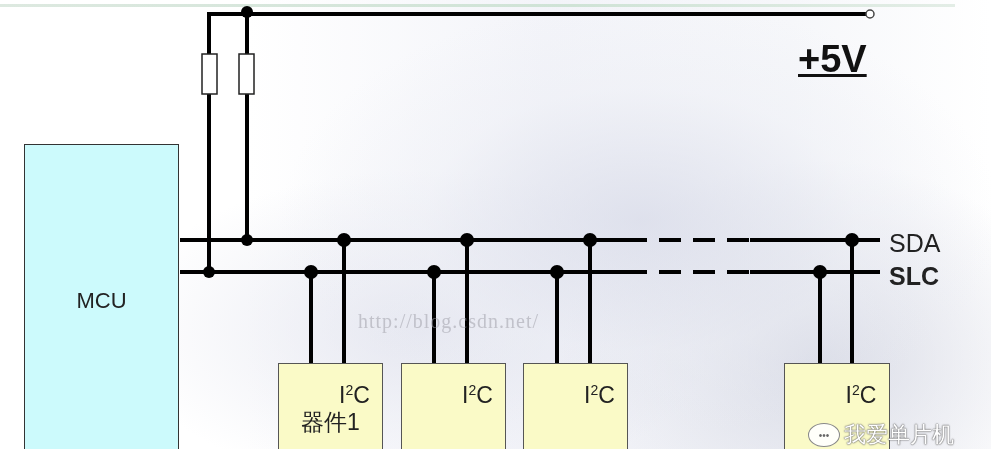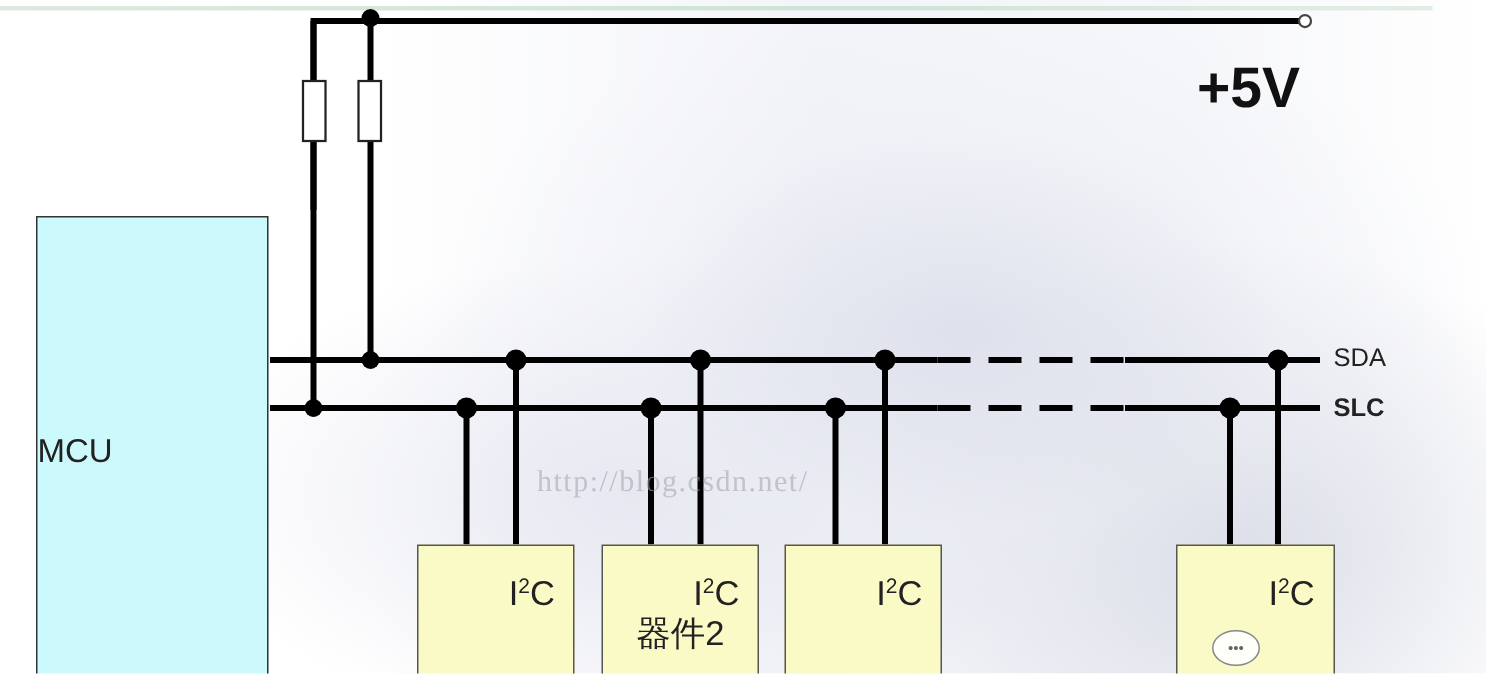--- a/index.html
+++ b/index.html
@@ -19,35 +19,35 @@
     .topline {
       position: absolute; left: 0; top: 4px; width: 955px; height: 3px;
       background: linear-gradient(90deg, #dde9e0, #cfe3d6 60%, #e3ede6);
     }
     svg.circuit { position: absolute; left: 0; top: 0; }
     .mcu {
       position: absolute; left: 24px; top: 144px; width: 155px; height: 310px;
       background: #ccfafc; border: 1px solid #333; box-sizing: border-box;
     }
     .mcu-label {
-      position: absolute; left: 0; right: 0; top: 143px; text-align: left;
+      position: absolute; left: 0; right: 0; top: 143px; text-align: center;
       font-size: 22px; color: #222;
     }
     .dev {
       position: absolute; top: 363px; height: 92px; box-sizing: border-box;
       background: #fafac7; border: 1px solid #555;
       text-align: center; color: #222;
     }
     .dev .l1 { font-size: 23px; margin-top: 14px; line-height: 24px; margin-left: 48px; }
     .dev .l1 sup { font-size: 14px; vertical-align: 8px; }
     .dev .l2 { font-size: 23px; line-height: 30px; }
     .v5 {
-      position: absolute; left: 798px; top: 38px; font-size: 38px; font-weight: bold; color: #111;
+      position: absolute; left: 798px; top: 38px; font-size: 38px; font-weight: bold; color: #111; text-decoration: underline;
     }
-    .bus-label { position: absolute; font-size: 17px; color: #222; }
+    .bus-label { position: absolute; font-size: 25px; color: #222; }
     .watermark {
       position: absolute; left: 358px; top: 310px; font-family: Liberation Serif, serif;
       font-size: 20px; color: rgba(160,160,170,0.55); letter-spacing: 1px;
     }
     .brand {
       position: absolute; left: 808px; top: 420px; font-size: 22px; color: #ffffff;
       text-shadow: 0 0 2px #666, 0 0 1px #333;
       display: flex; align-items: center; gap: 4px;
     }
     .brand .wx {
@@ -115,27 +115,28 @@
   <div class="mcu-label">MCU</div>
 </div>
 
 <div class="bus-label" style="left:889px; top:229px;">SDA</div>
 <div class="bus-label" style="left:889px; top:262px;font-weight:bold;">SLC</div>
 
 <div class="watermark">http://blog.csdn.net/</div>
 
 <div class="dev" style="left:278px; width:105px;">
   <div class="l1"><span>I</span><sup>2</sup><span>C</span></div>
+  <div class="l2">器件1</div>
 </div>
 <div class="dev" style="left:401px; width:105px;">
   <div class="l1"><span>I</span><sup>2</sup><span>C</span></div>
-  <div class="l2">器件2</div>
 </div>
 <div class="dev" style="left:523px; width:105px;">
   <div class="l1"><span>I</span><sup>2</sup><span>C</span></div>
 </div>
 <div class="dev" style="left:784px; width:106px;">
   <div class="l1"><span>I</span><sup>2</sup><span>C</span></div>
 </div>
 
 <div class="brand">
   <span class="wx">•••</span>
+  <span>我爱单片机</span>
 </div>
 
 </body></html>

